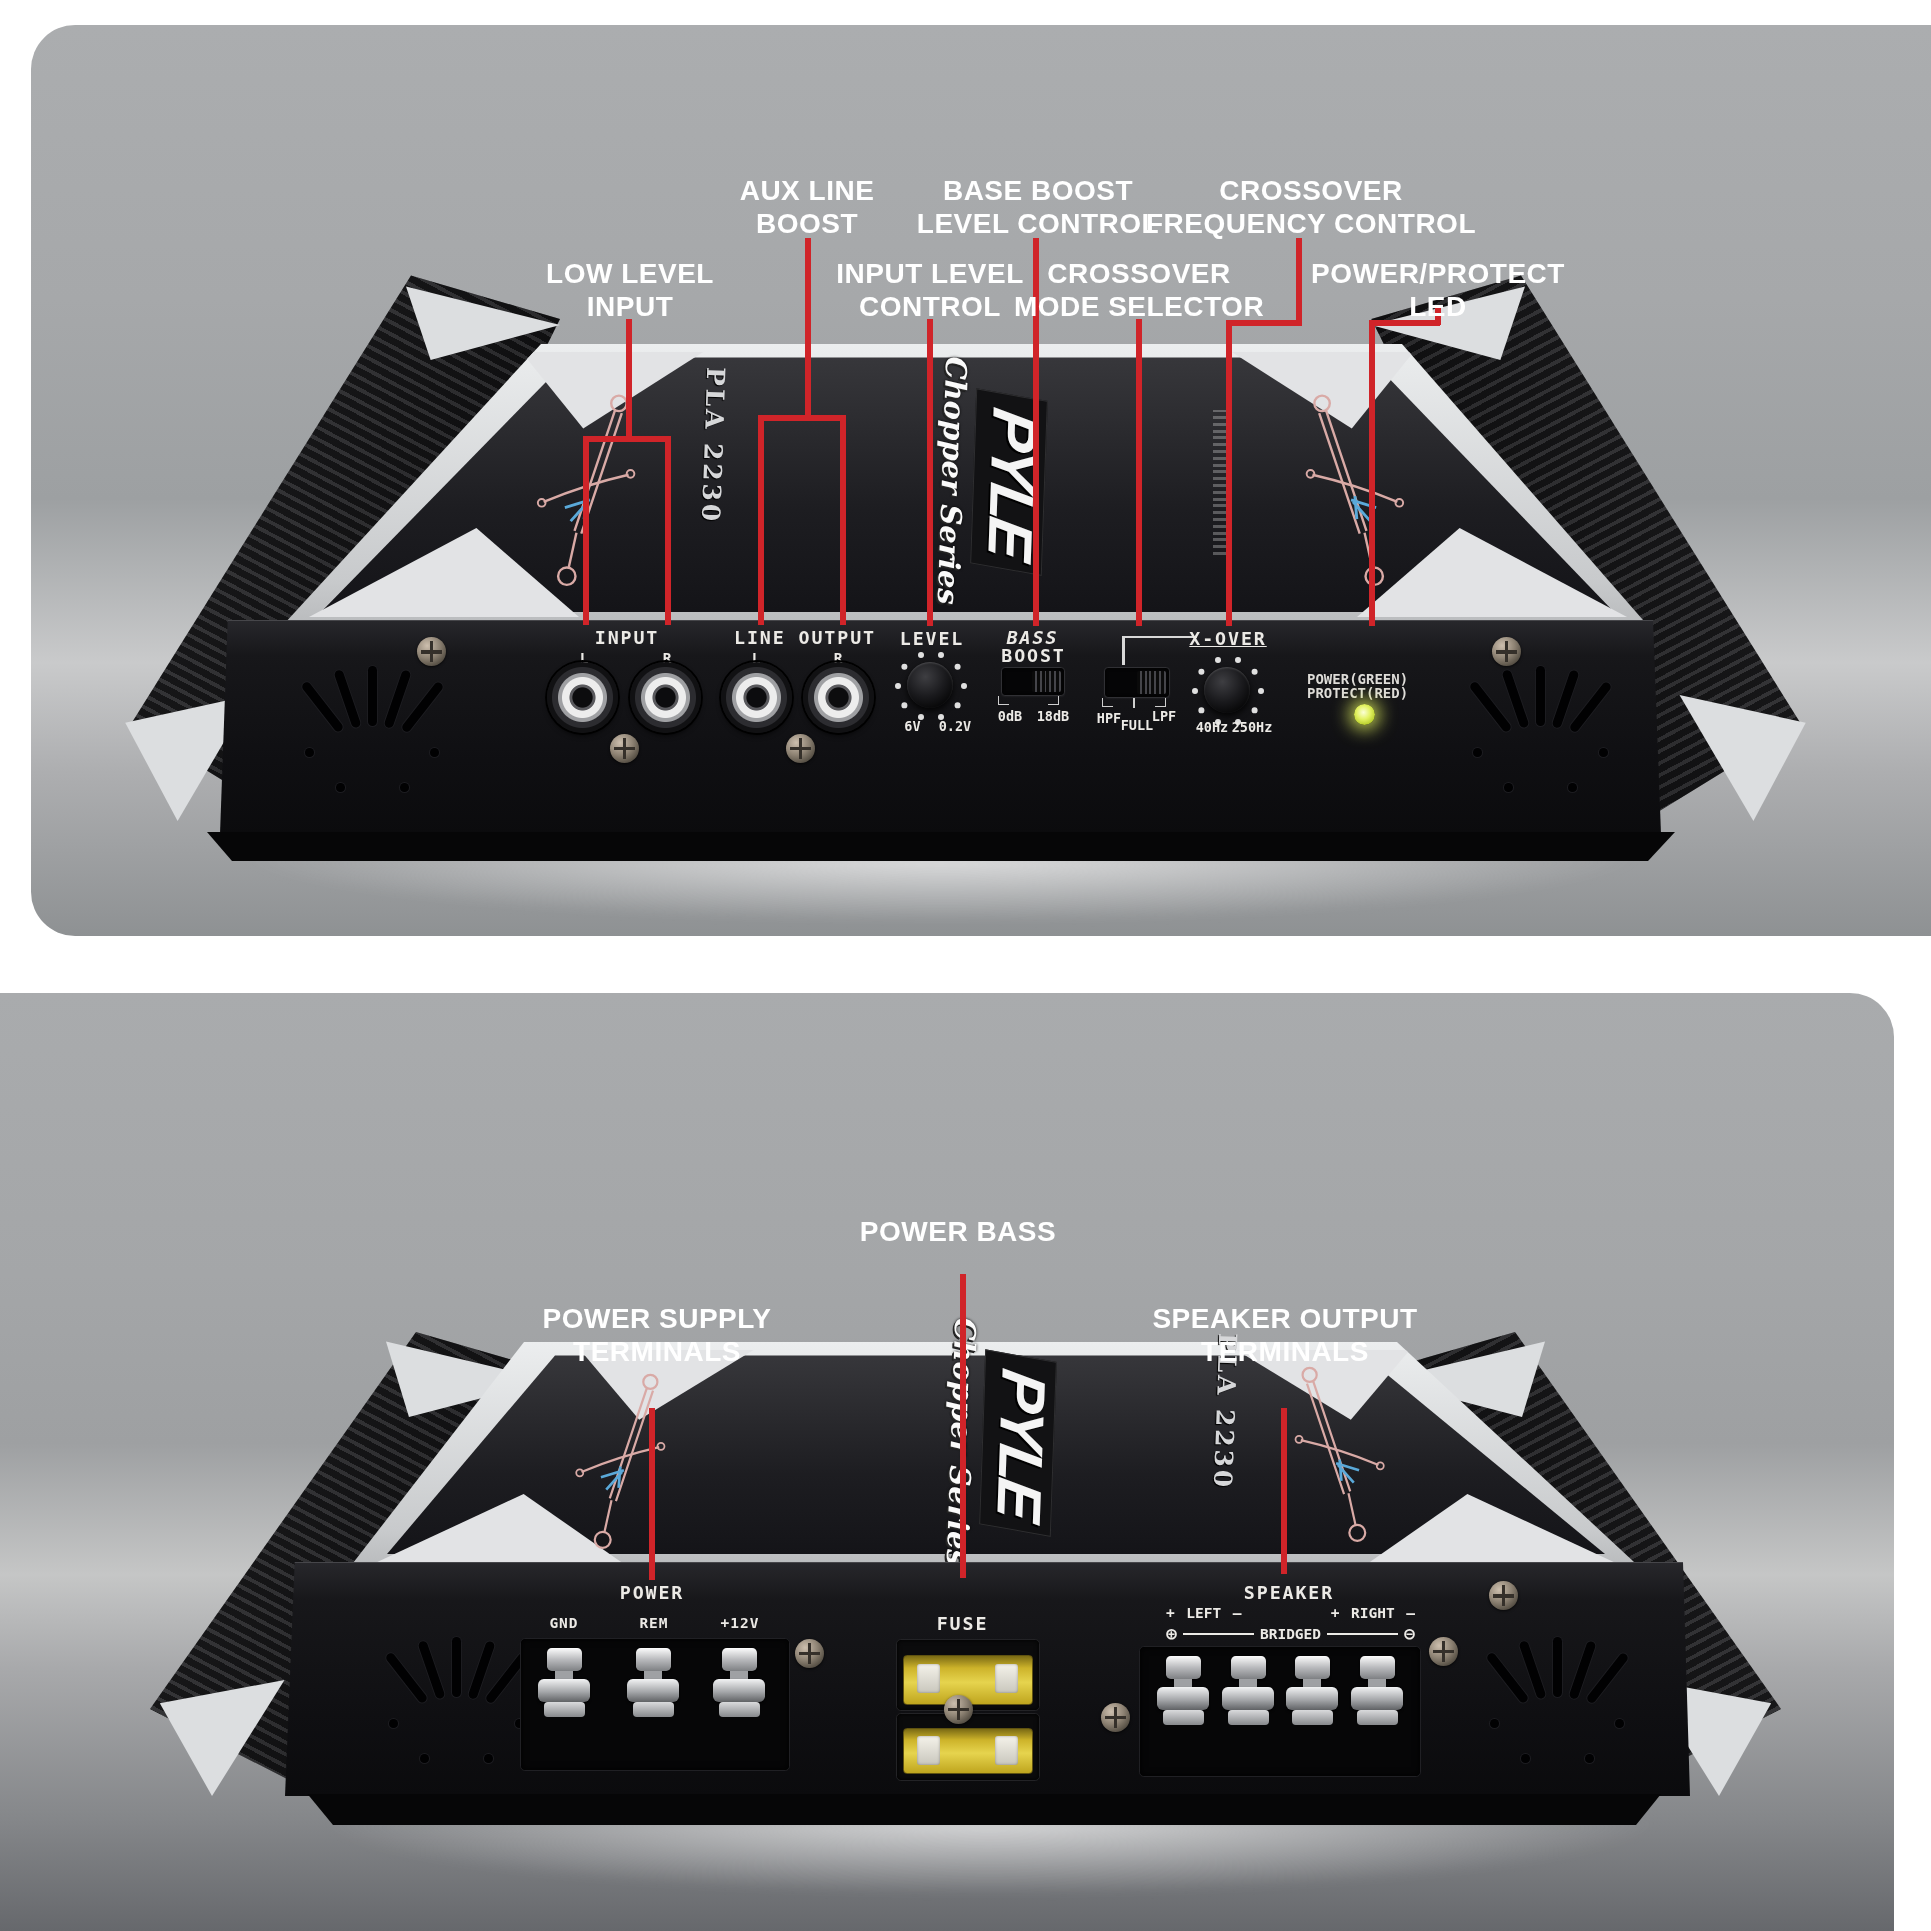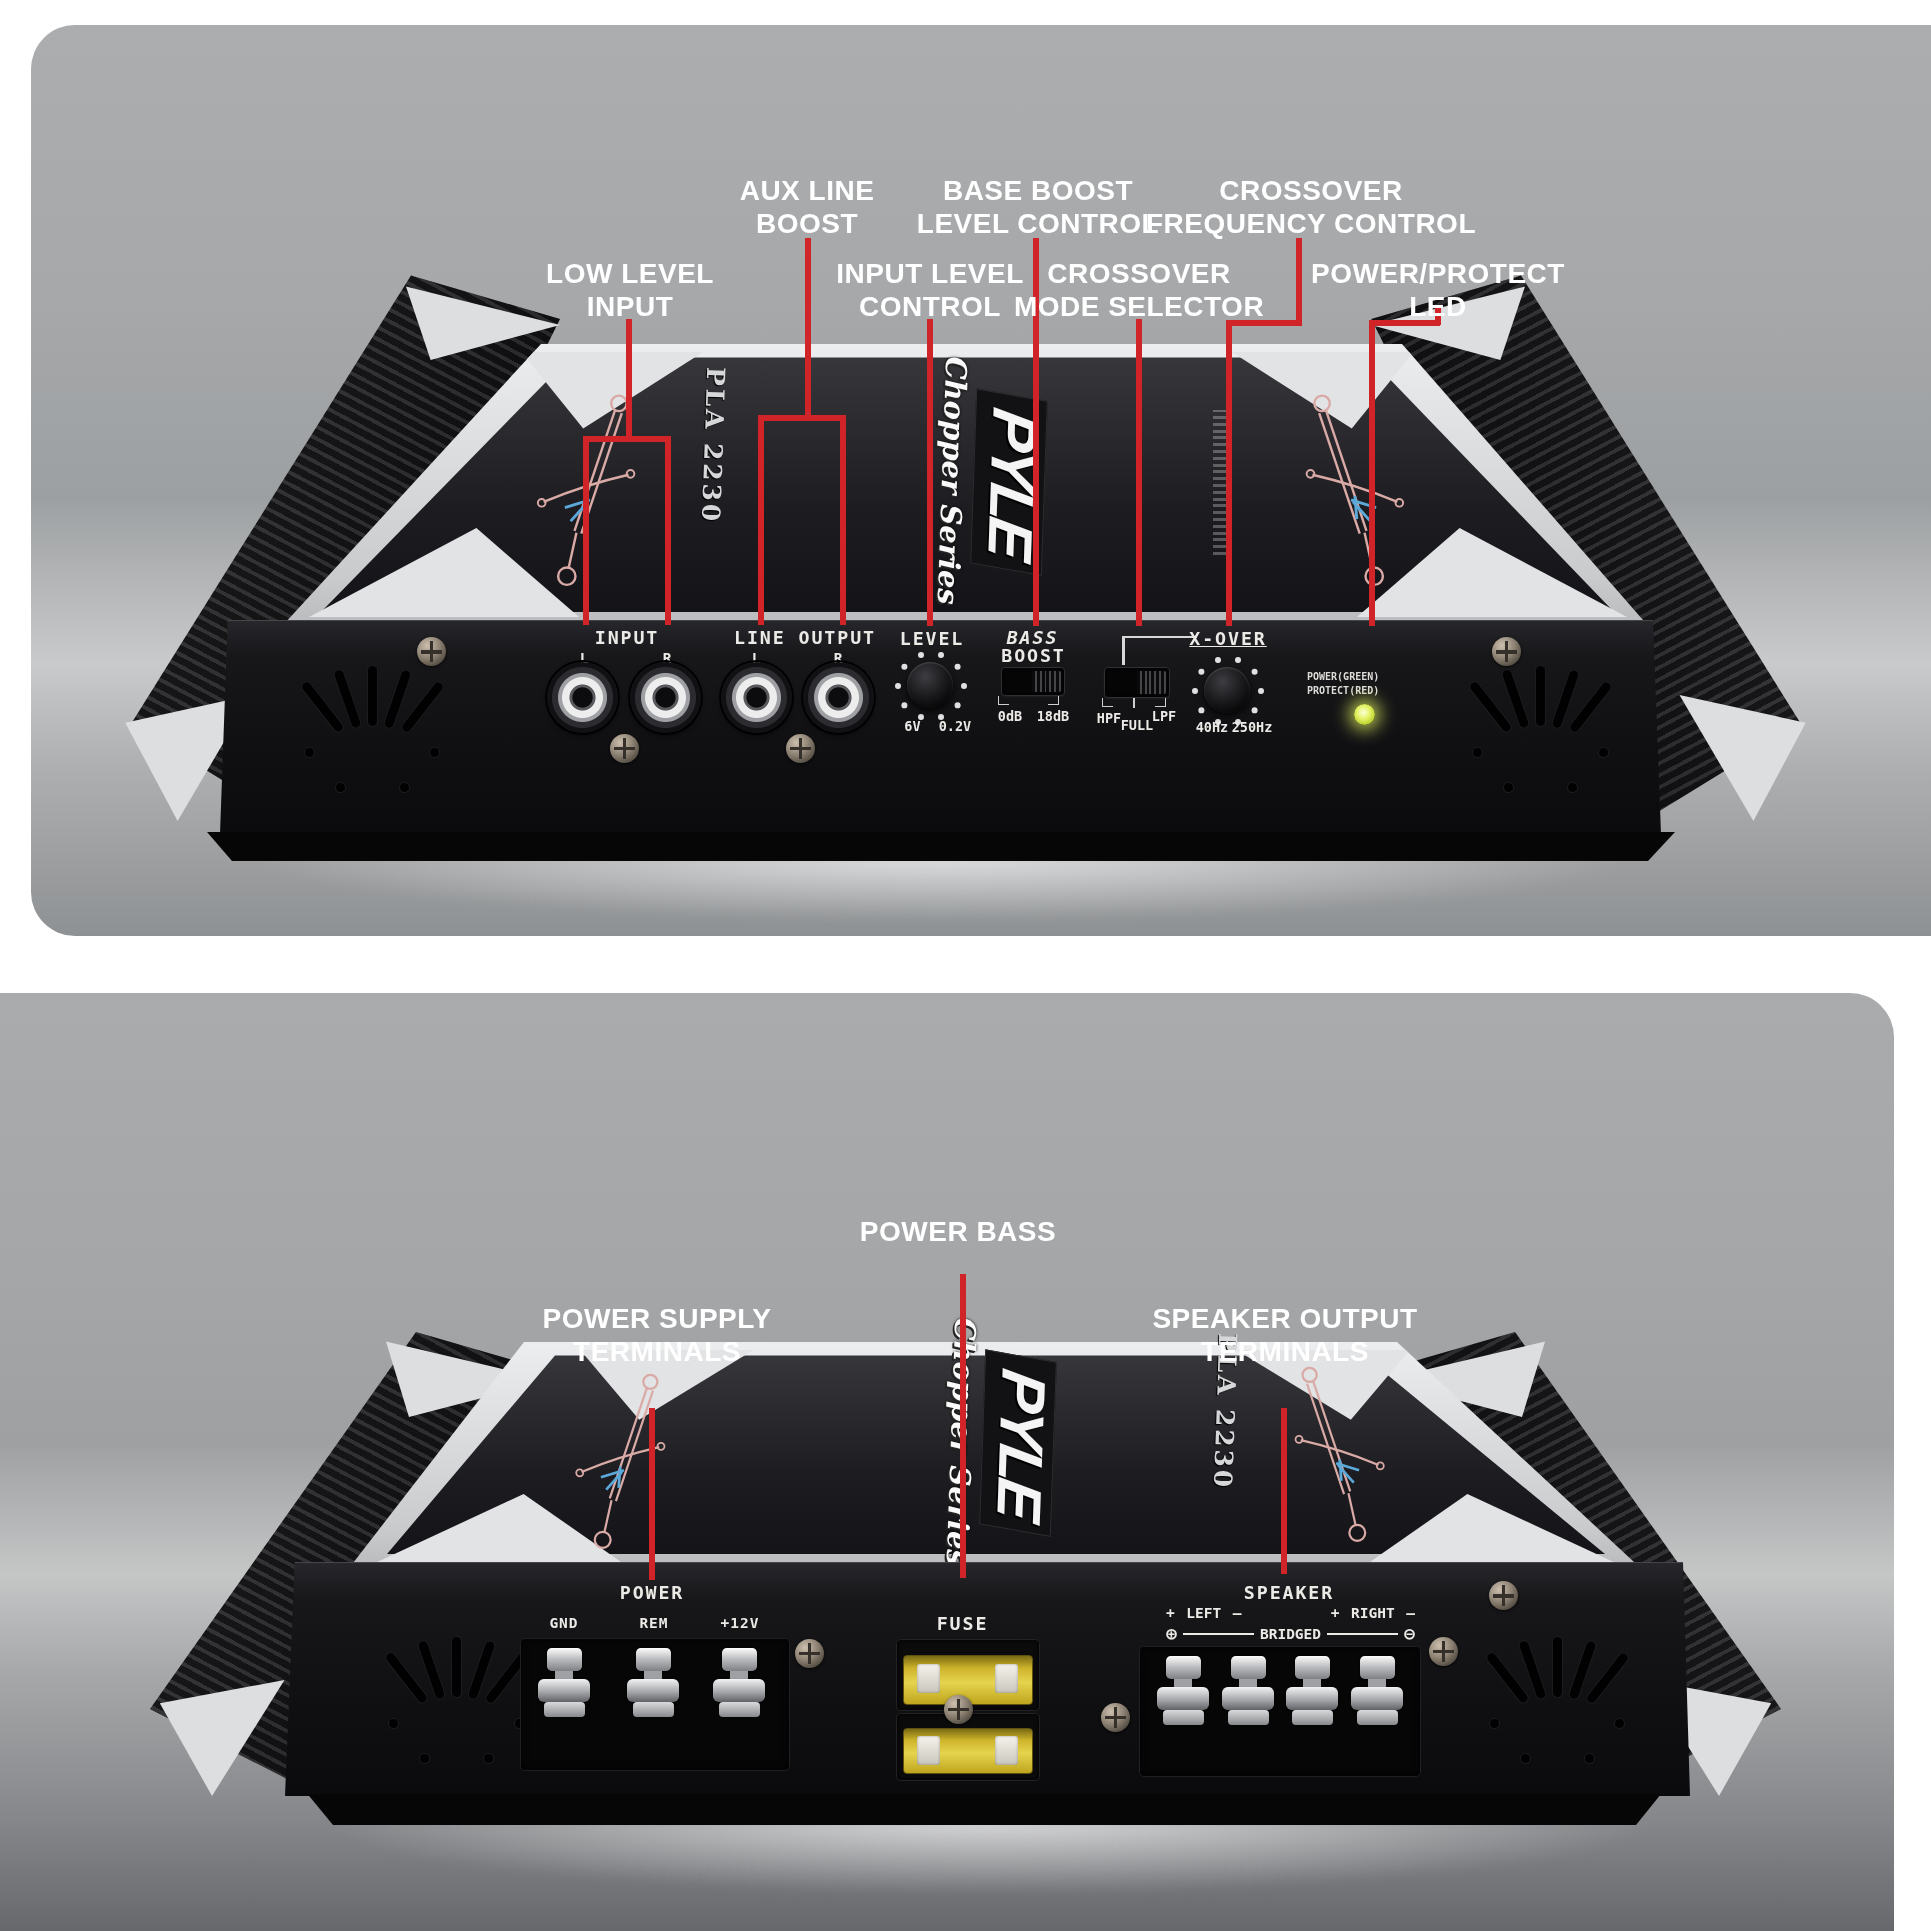--- a/index.html
+++ b/index.html
@@ -33,21 +33,21 @@
   .face{position:absolute;background:linear-gradient(180deg,#27272b 0,#17171a 16%,#0f0f12 65%,#0b0b0d);
     border-top:1.9px solid #46464a;z-index:10;}
   .lip{position:absolute;background:#060607;z-index:10;}
   .refl{position:absolute;background:radial-gradient(ellipse at 50% 0%,rgba(252,252,252,.70),rgba(252,252,252,0) 70%);
     filter:blur(4.8px);}
 
   .dt{position:absolute;font-family:"DejaVu Sans Mono",monospace;font-weight:700;color:#eceae6;text-align:center;}
   .dt19{font-size:18.3px;letter-spacing:1.9px;}
   .dt15{font-size:14.5px;letter-spacing:1px;}
   .dt14{font-size:13.5px;letter-spacing:0;}
-  .dt11{font-size:10px;letter-spacing:0;color:#dedcd8;text-align:left;}
+  .dt11{font-size:14px;letter-spacing:0;color:#dedcd8;text-align:left;}
 
   .rca{position:absolute;width:71px;height:71px;border-radius:50%;
     background:radial-gradient(circle,#0c0c0e 0 9.7px,#59595d 10.6px 12.6px,#ededed 13.5px 20px,#9fa0a3 21px 24px,#2c2c30 25px 30px,#111113 31px 36px);
     box-shadow:0 0 0 1.9px #000,0 2.9px 4.8px rgba(0,0,0,.6);}
 
   .knobwrap{position:absolute;width:81px;height:81px;}
   .dots{position:absolute;left:38px;top:38px;width:5.8px;height:5.8px;border-radius:50%;background:transparent;
     box-shadow:33px 0 0 #e0e0e0,26.6px 19.3px 0 #e0e0e0,10px 31px 0 #e0e0e0,-10px 31px 0 #e0e0e0,
     -26.6px 19.3px 0 #e0e0e0,-33px 0 0 #e0e0e0,-26.6px -19.3px 0 #e0e0e0,-10px -31px 0 #e0e0e0,
     10px -31px 0 #e0e0e0,26.6px -19.3px 0 #e0e0e0;}

